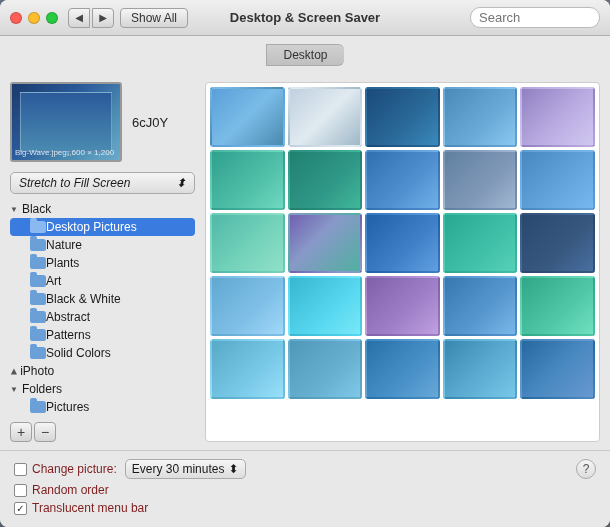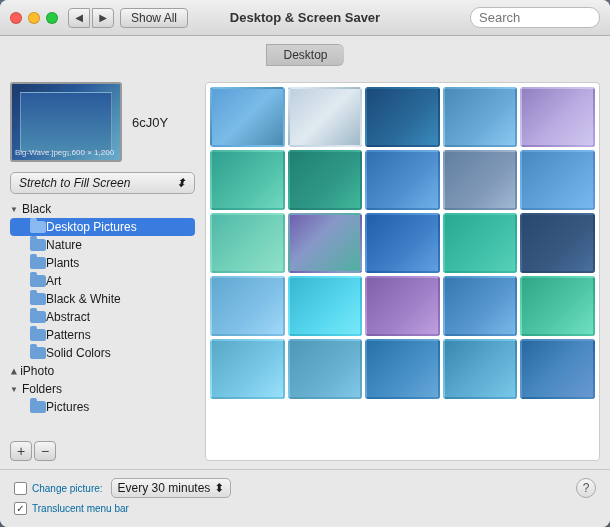--- a/index.html
+++ b/index.html
@@ -392,22 +392,22 @@
       background: white;
     }
 
     .checkbox.checked::after {
       content: '✓';
       font-size: 10px;
       color: #333;
     }
 
     .bottom-label {
-      font-size: 10px;
-      color: #0369a1;
+      font-size: 12px;
+      color: #7f1d1d;
     }
 
     .interval-dropdown {
       display: flex;
       align-items: center;
       background: linear-gradient(to bottom, #f5f5f5, #ddd);
       border: 1px solid #aaa;
       border-radius: 5px;
       padding: 2px 6px;
       font-size: 12px;
@@ -602,19 +602,25 @@
         <span class="bottom-label">Change picture:</span>
       </div>
       <div class="interval-dropdown">
         <span>Every 30 minutes</span>
         <span>⬍</span>
       </div>
       <div class="help-btn">?</div>
     </div>
     <div class="bottom-row">
       <div class="checkbox-group">
+        <div class="checkbox"></div>
+        <span class="bottom-label">Random order</span>
+      </div>
+    </div>
+    <div class="bottom-row">
+      <div class="checkbox-group">
         <div class="checkbox checked"></div>
         <span class="bottom-label">Translucent menu bar</span>
       </div>
     </div>
   </div>
 
 </div>
 
 </body></html>

